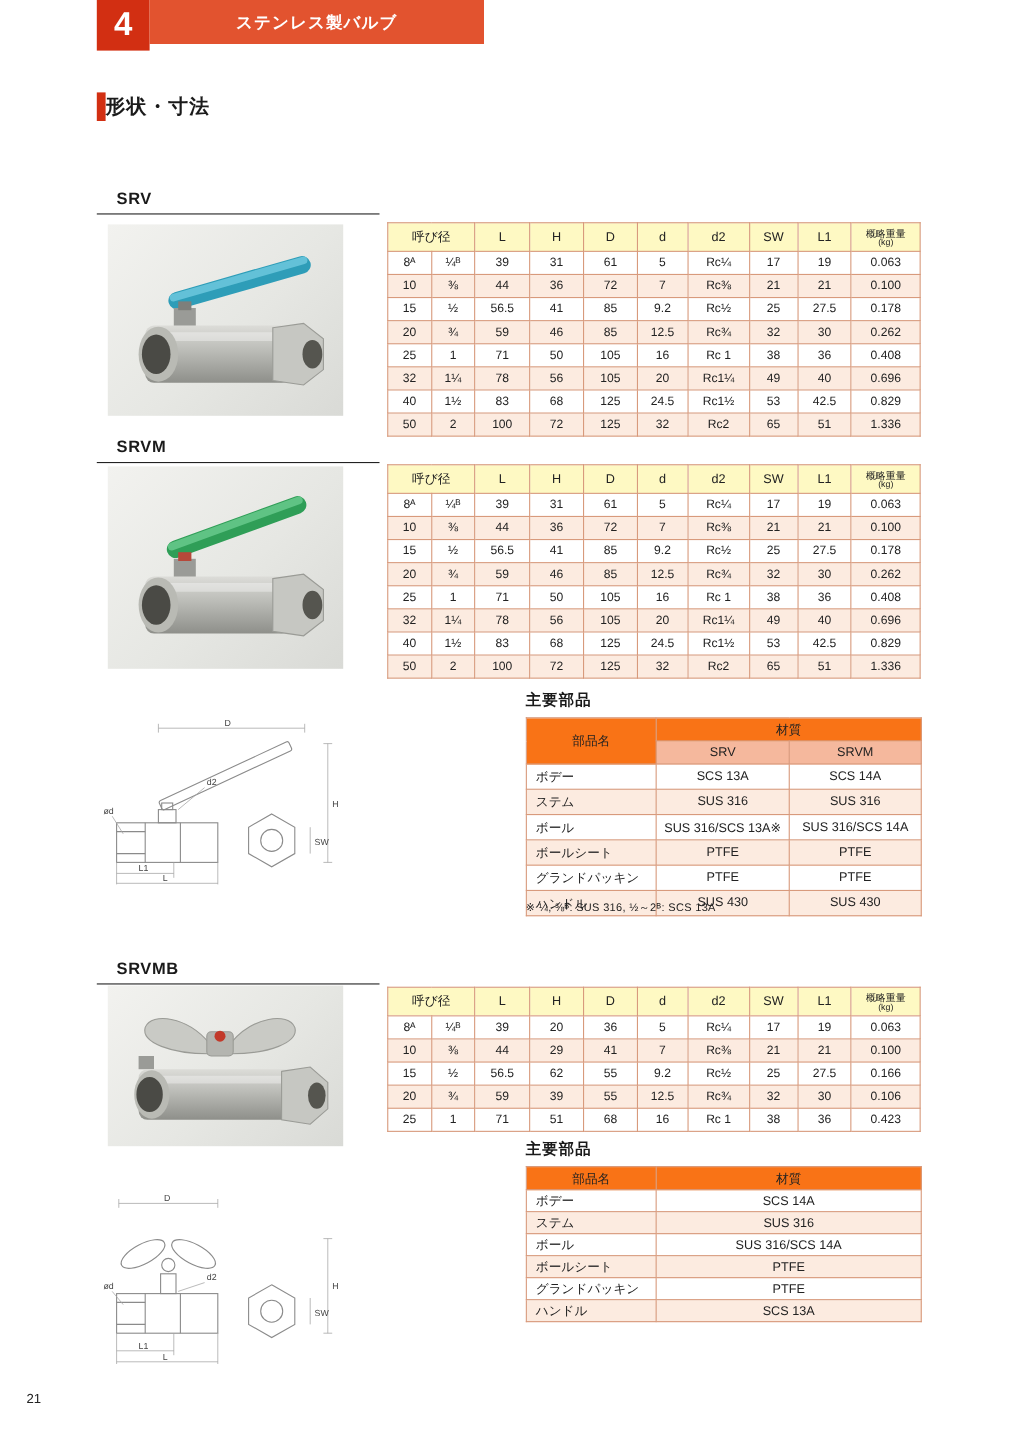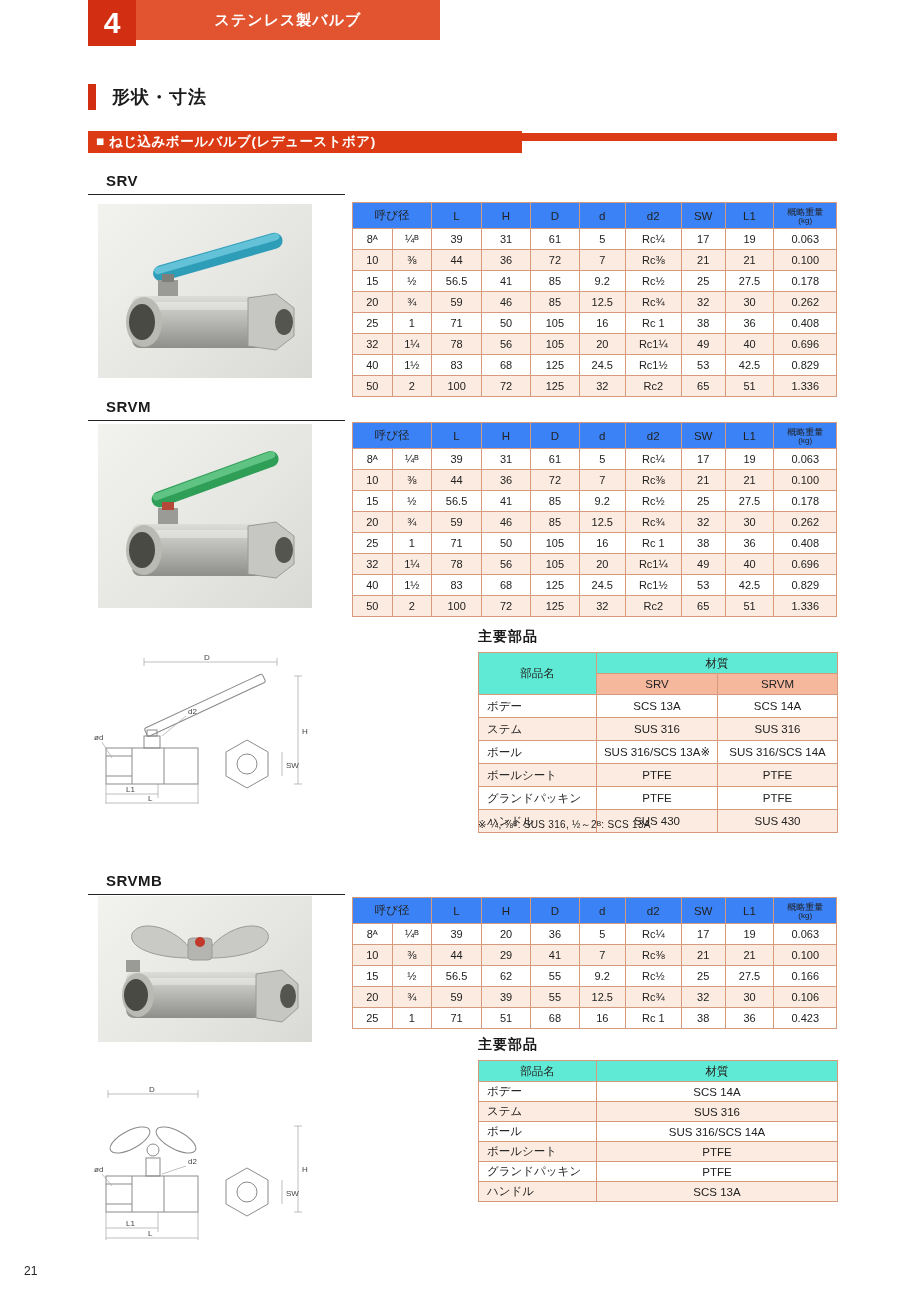--- a/index.html
+++ b/index.html
@@ -7,21 +7,21 @@
   body { font-family:"Liberation Sans","DejaVu Sans",sans-serif; color:#1a1a1a; }
   .page { position:relative; width:919px; height:1300px; background:#ffffff; overflow:hidden; }
 
   
   .chapter-box { position:absolute; left:88px; top:0; width:48px; height:46px; background:#d22f12;
     color:#fff; font-size:30px; font-weight:bold; display:flex; align-items:center; justify-content:center; }
   .chapter-banner { position:absolute; left:136px; top:0; width:304px; height:40px; background:#e2532f;
     color:#fff; font-size:15px; font-weight:bold; display:flex; align-items:center; justify-content:center; letter-spacing:1px; }
 
   
-  .section-head { position:absolute; left:88px; top:84px; display:flex; align-items:center; gap:16px; }
+  .section-head { position:absolute; left:88px; top:84px; display:flex; align-items:center; gap:0; }
   .red-bar { width:8px; height:26px; background:#d22f12; }
   .section-title { font-size:18px; font-weight:bold; letter-spacing:1px; }
 
   
   .product-banner { position:absolute; left:88px; top:131px; width:749px; display:flex; align-items:flex-start; }
   .pb-text { background:#dc3a14; color:#fff; font-weight:bold; font-size:13.5px; width:434px; height:22px;
     line-height:22px; padding-left:8px; letter-spacing:0.5px; }
   .pb-line { flex:1; height:8px; background:#dc3a14; margin-top:2px; }
 
   
@@ -29,32 +29,32 @@
     font-weight:bold; font-size:15px; padding:2px 0 5px 18px; letter-spacing:0.5px; }
 
   
   .photo { position:absolute; background:linear-gradient(135deg,#f2f2ef 0%,#e6e7e3 55%,#d9dad6 100%); }
   .photo svg { display:block; width:100%; height:100%; }
 
   
   .dim-table { position:absolute; border-collapse:collapse; table-layout:fixed; width:485px; font-size:11px; }
   .dim-table th,.dim-table td { border:1px solid #d89a7c; text-align:center; height:21px; padding:0 1px;
     font-weight:normal; color:#222; overflow:hidden; white-space:nowrap; }
-  .dim-table thead th { background:#3b82f6; height:26px; font-size:11.5px; }
+  .dim-table thead th { background:#fef9c3; height:26px; font-size:11.5px; }
   .dim-table thead .wt { font-size:9px; line-height:10px; }
   .dim-table thead .kg { font-size:8px; line-height:8px; }
   .dim-table tbody tr:nth-child(even) { background:#fcebe0; }
   .c-a{width:38px}.c-b{width:38px}.c-l{width:48px}.c-h{width:47px}.c-d{width:47px}
   .c-sd{width:44px}.c-d2{width:54px}.c-sw{width:42px}.c-l1{width:47px}.c-kg{width:60px}
 
   
   .parts-title { position:absolute; left:478px; font-size:14px; font-weight:bold; letter-spacing:1px;text-align:right; }
   .parts-table { position:absolute; left:478px; border-collapse:collapse; table-layout:fixed; width:359px; font-size:11.5px; }
   .parts-table th,.parts-table td { border:1px solid #d89a7c; text-align:center; height:23px; font-weight:normal; color:#222; }
-  .parts-table thead th { background:#5eead4; height:21px; }
+  .parts-table thead th { background:#f97316; height:21px; }
   .parts-table thead tr.sub th { background:#f5b89d; }
   .parts-table tbody tr:nth-child(even) { background:#fcebe0; }
   .parts-table tbody td:first-child { text-align:left; padding-left:8px; }
   .p1-name{width:118px}.p1-srv{width:121px}.p1-srvm{width:120px}
   .p2-name{width:118px}.p2-mat{width:241px}
   .parts2 td, .parts2 tbody tr td { height:20px; }
 
   .footnote { position:absolute; left:478px; top:818px; font-size:10px; color:#222; letter-spacing:0.3px; }
   .page-num { position:absolute; left:24px; top:1264px; font-size:12px; color:#222; }
 
@@ -75,24 +75,20 @@
   </div>
   <div class="chapter-banner">
     <span>ステンレス製バルブ</span>
   </div>
 
   <div class="section-head">
     <span class="red-bar"></span>
     <span class="section-title">形状・寸法</span>
   </div>
 
-  <div class="product-banner">
-    <div class="pb-text">■ ねじ込みボールバルブ(レデューストボア)</div>
-    <div class="pb-line"></div>
-  </div>
 
   <div class="prod-label" style="top:170px;">
     <span>SRV</span>
   </div>
 
   <div class="photo" style="left:98px; top:204px; width:214px; height:174px;">
     <svg viewBox="0 0 214 174">
       <defs>
         <linearGradient id="met1" x1="0" y1="0" x2="0" y2="1">
           <stop offset="0" stop-color="#dcdcd8"></stop>

